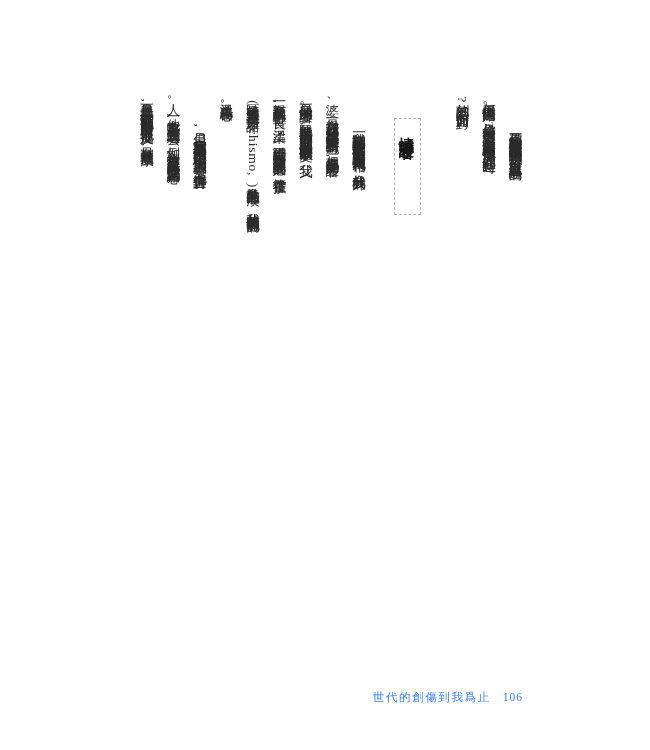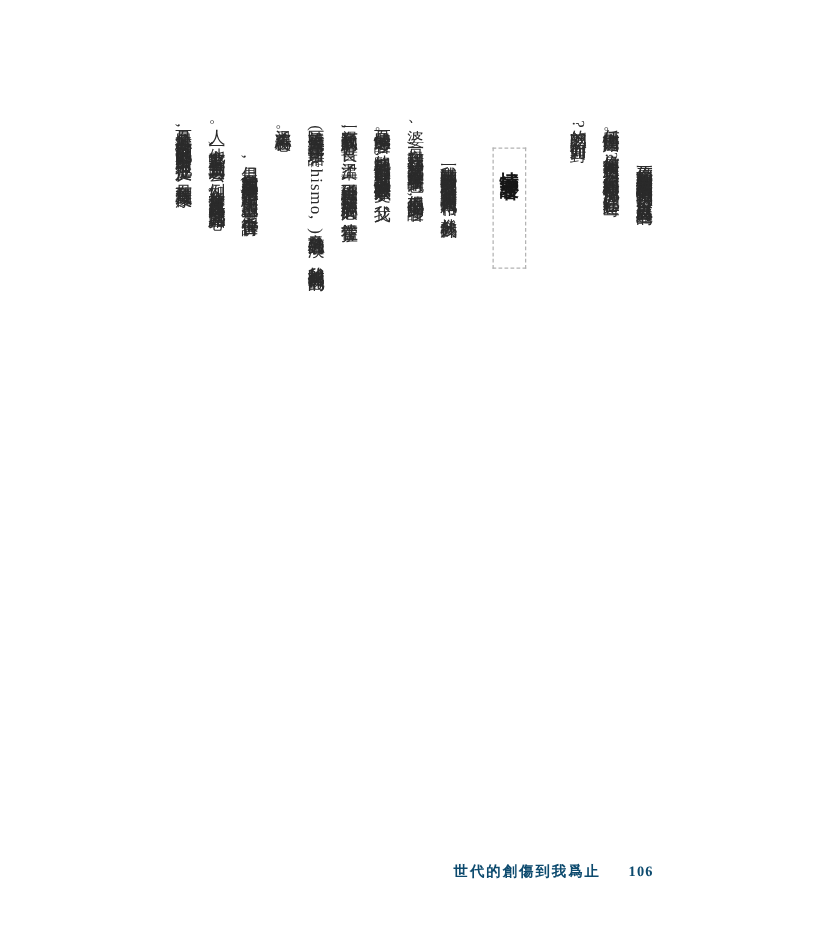--- a/index.html
+++ b/index.html
@@ -52,23 +52,22 @@
     letter-spacing: 2px;
     color: #161616;
     white-space: nowrap;
   }
   .footer {
     position: absolute;
     top: 690px;
     right: 127px;
     display: flex;
     align-items: baseline;
-    gap: 22px;
-    color: #0c4a6e;
-    font-weight: bold;
+    gap: 12px;
+    color: #3b82f6;
   }
   .footer-title {
     font-size: 11.5px;
     letter-spacing: 1.6px;
   }
   .footer-page {
     font-size: 11.5px;
     letter-spacing: 1px;
     text-align: right;
   }

